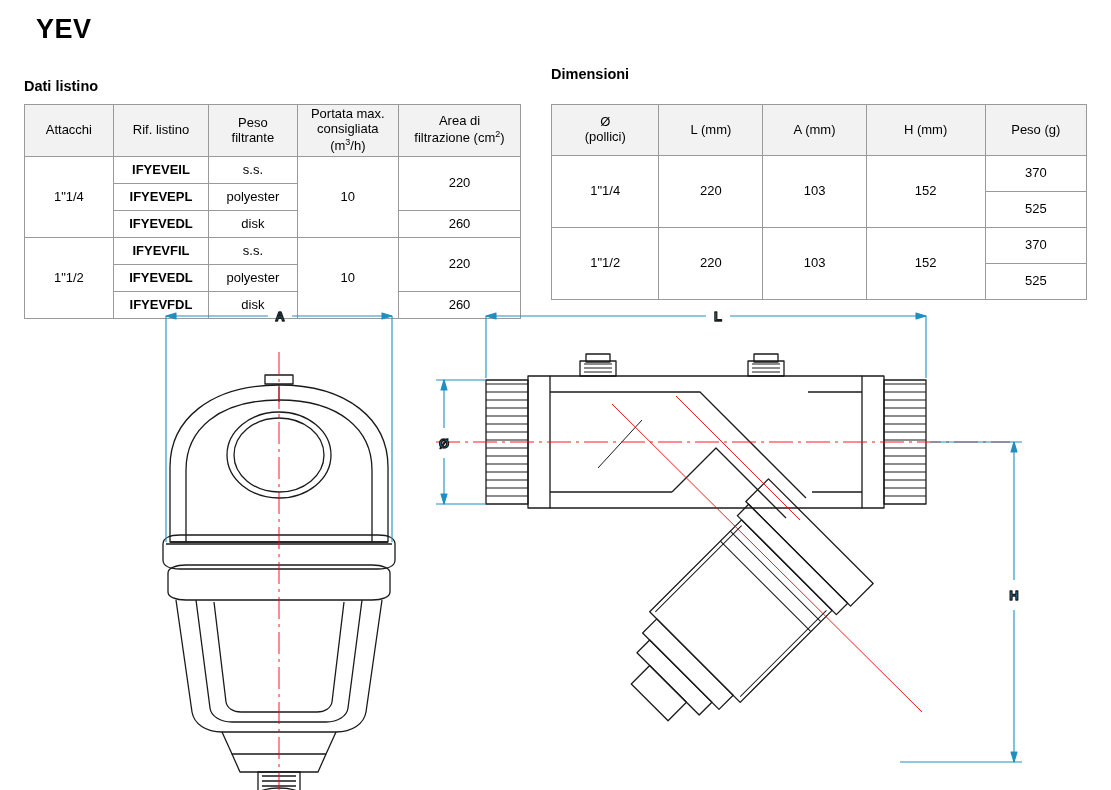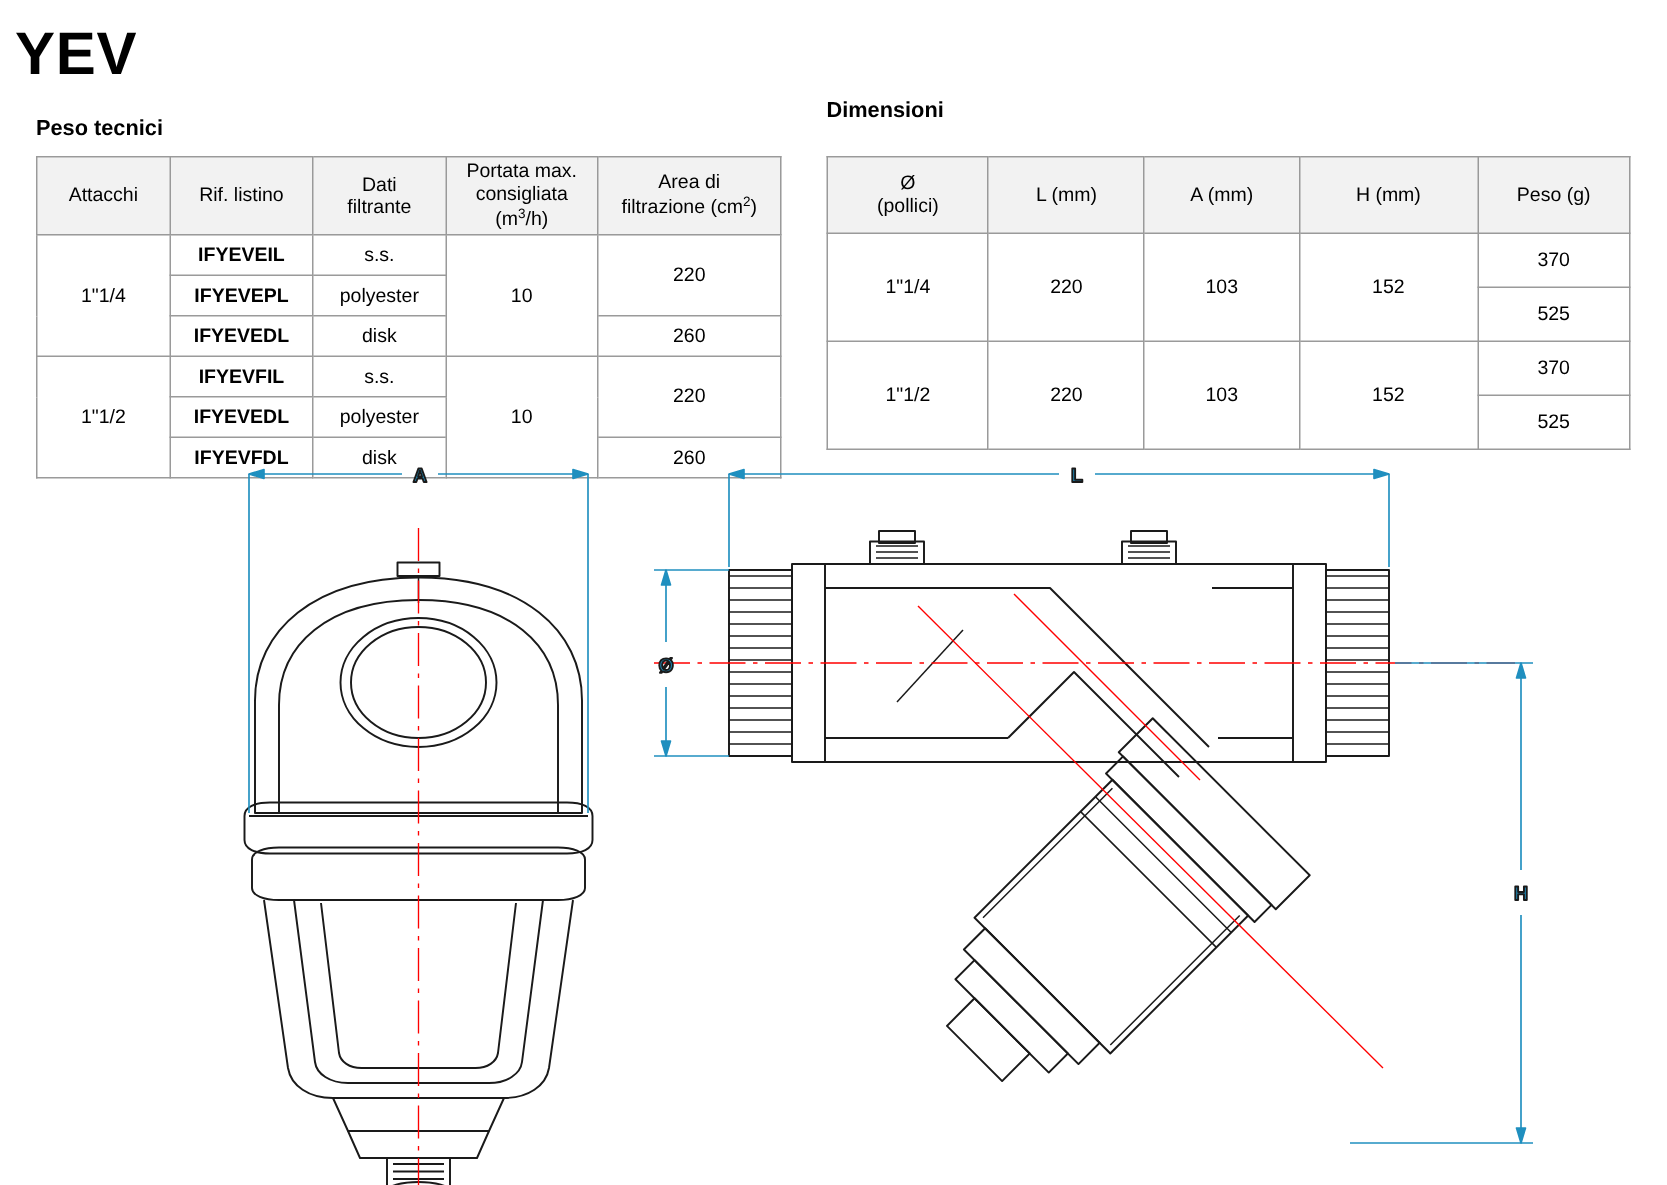--- a/index.html
+++ b/index.html
@@ -15,23 +15,23 @@
     position: relative;
     overflow: hidden;
   }
   .page {
     position: relative;
     width: 1111px;
     height: 790px;
   }
   .title {
     position: absolute;
-    left: 10px;
+    left: 36px;
     top: 14px;
-    font-size: 40px;
+    font-size: 27px;
     font-weight: bold;
     letter-spacing: 0.5px;
   }
   .section-heading {
     position: absolute;
     font-size: 14.5px;
     font-weight: bold;
   }
   #heading-tech { left: 24px; top: 78px; }
   #heading-dim  { left: 551px; top: 66px; }
@@ -72,30 +72,30 @@
   }
   .drawing svg { display: block; }
 </style>
 </head>
 <body>
 
 <div class="page">
 
   <div class="title">YEV</div>
 
-  <div class="section-heading" id="heading-tech">Peso tecnici</div>
+  <div class="section-heading" id="heading-tech">Dati listino</div>
   <div class="section-heading" id="heading-dim">Dimensioni</div>
 
   <table class="spec" id="table-tech">
     <thead>
       <tr>
         <th style="width:88px">Attacchi</th>
         <th style="width:92px; font-weight:normal">Rif. listino</th>
         <th style="width:86px">
-          <span>Dati</span><br>
+          <span>Peso</span><br>
           <span>filtrante</span>
         </th>
         <th style="width:100px">
           <span>Portata max.</span><br>
           <span>consigliata</span><br>
           <span>(m</span><span class="sup">3</span><span>/h)</span>
         </th>
         <th style="width:127px">
           <span>Area di</span><br>
           <span>filtrazione (cm</span><span class="sup">2</span><span>)</span>

